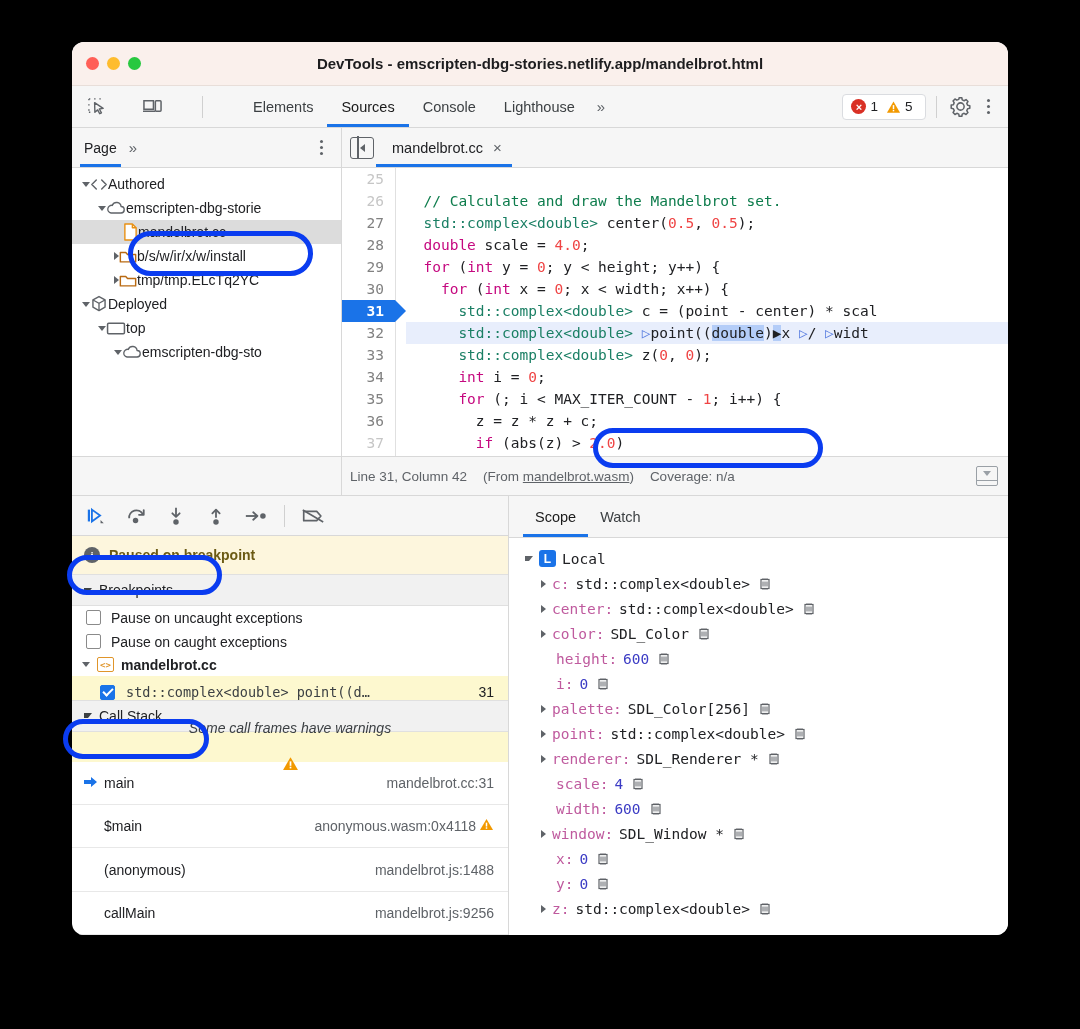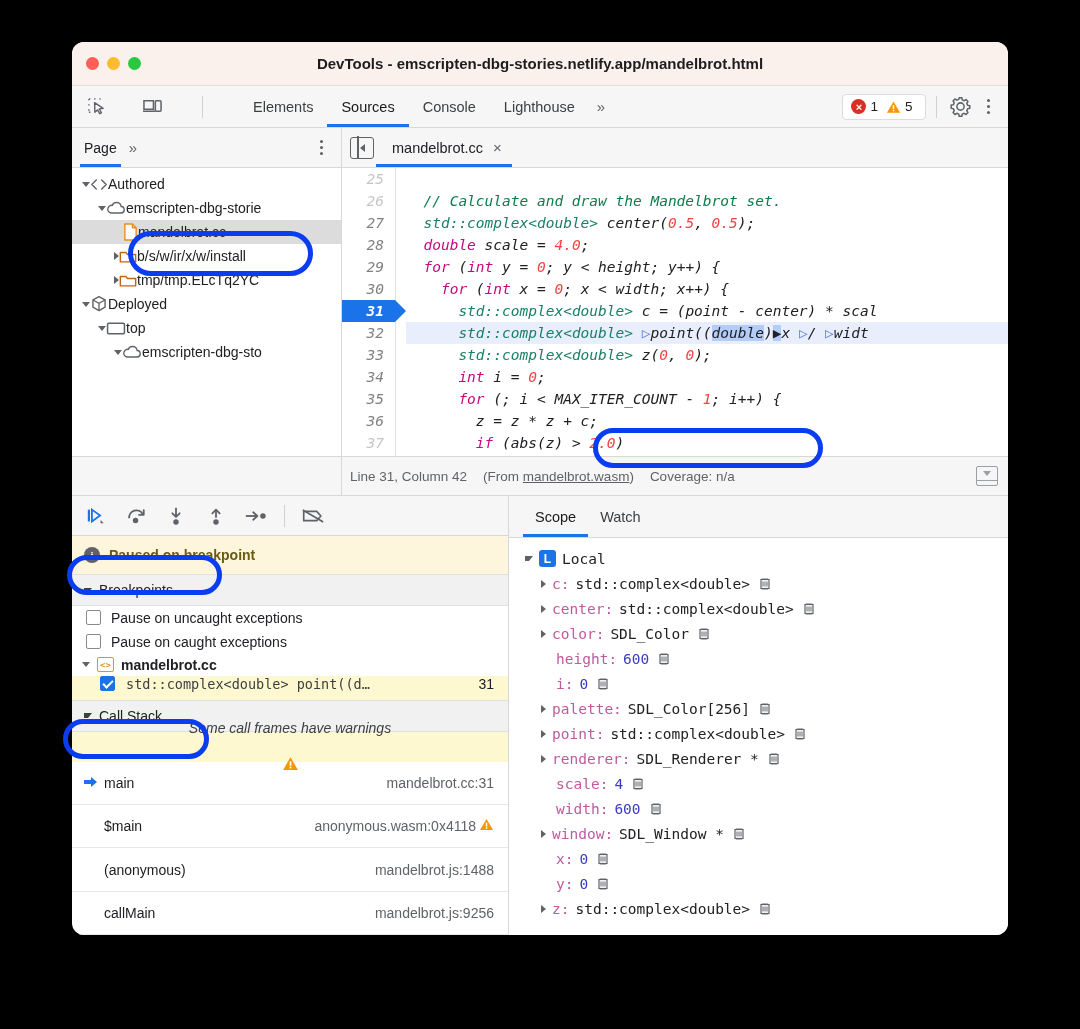--- a/index.html
+++ b/index.html
@@ -133,21 +133,21 @@
     padding-right: 4px;
   }
   .trow.selected { background: #dcdcdc; }
   .tw { display:inline-block; width:0;height:0; flex:0 0 auto;
     border-left:5px solid #5f6368;border-top:4.5px solid transparent;border-bottom:4.5px solid transparent; }
   .tw.open { border-left:4.5px solid transparent;border-right:4.5px solid transparent;border-top:5px solid #5f6368; border-bottom:0; }
   .tw.none { border: 0; width: 9px; height: 9px; }
   .ticon { flex: 0 0 auto; display: flex; align-items: center; }
   .tlabel { overflow: hidden; }
 
-  .editor { flex: 1; background: #fff; position: relative; overflow: hidden; display: flex; font-style: italic; }
+  .editor { flex: 1; background: #fff; position: relative; overflow: hidden; display: flex; }
   .gutter {
     width: 54px; flex: 0 0 54px; background: #fff;
     border-right: 1px solid #e0e0e0;
     font-family: "DejaVu Sans Mono", monospace;
     font-size: 14.5px; color: #818181;
     text-align: right; padding-top: 0;
   }
   .gl { height: 22px; line-height: 22px; padding-right: 11px; position: relative; }
   .gl.cur {
     background: #1a73e8; color: #fff; font-weight: bold;
@@ -257,21 +257,21 @@
     height: 27px; display:flex; align-items:center; gap:7px;
     padding-left: 10px; font-size: 14px; font-weight: bold; color:#202124;
   }
   .src-badge {
     width: 17px; height: 15px; border: 1.5px solid #e0952a; border-radius: 2px;
     color: #e0952a; font-size: 9px; display:flex;align-items:center;justify-content:center;
     font-family: "DejaVu Sans Mono", monospace; flex: 0 0 17px;
   }
   .bp-item {
     height: 28px; background: #fdf8cf;
-    display:flex; align-items:flex-start; gap: 11px;
+    display:flex; align-items:flex-end; gap: 11px;
     padding-left: 28px; padding-right: 14px;
     font-family: "DejaVu Sans Mono", monospace;
     font-size: 13.5px; color: #3c4043;
   }
   .bp-item .txt { flex: 1; overflow: hidden; white-space: nowrap; }
   .bp-item .ln { font-family: "Liberation Sans", sans-serif; font-size: 14px; color:#202124; }
 
   .cs-warn {
     height: 30px; background: #fdf8cf;
     display: flex; align-items: center; justify-content: center;

